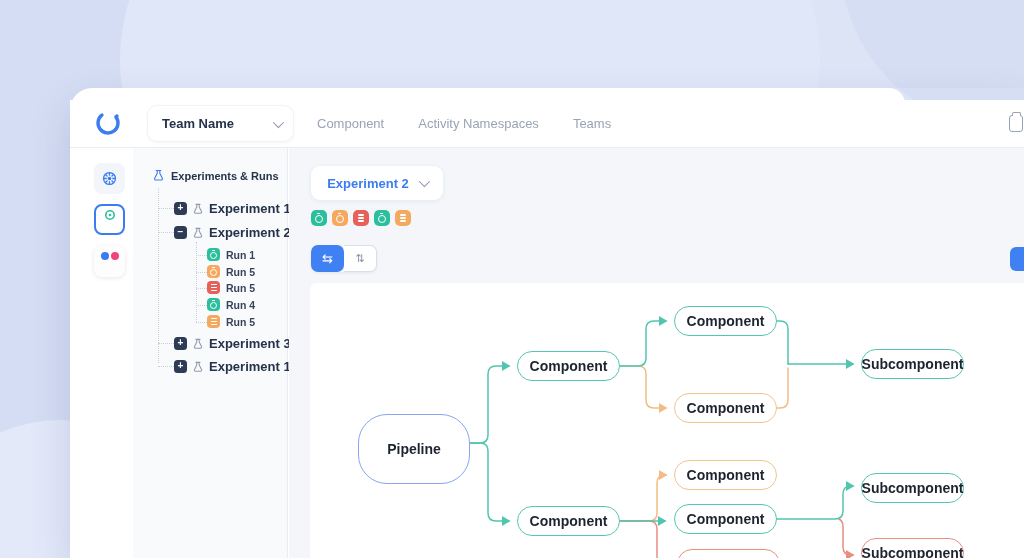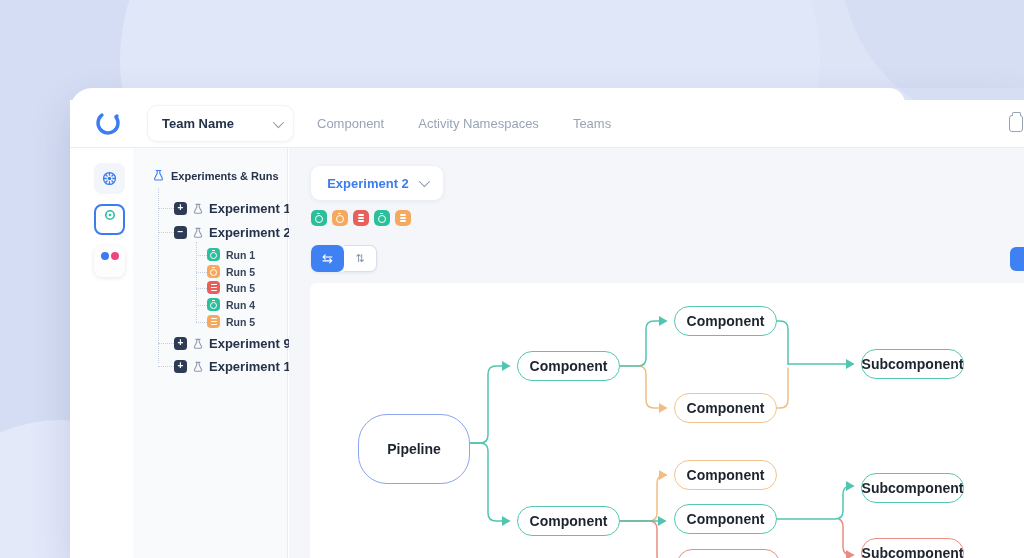--- a/index.html
+++ b/index.html
@@ -210,21 +210,21 @@
           </span>
         </span>
       <span class="lbl">Run 5</span>
     </div>
 
     <div class="tnode" style="left:41px; top:188px;">
       <span class="tgl">+</span>
       <svg class="flask" viewBox="0 0 14 14" width="12" height="12">
           <path d="M4.6 1.6h4.8 M5.6 1.6v3L2.9 9.9c-.5.9.2 2 1.2 2h5.8c1 0 1.7-1.1 1.2-2L8.4 4.6v-3" fill="none" stroke="#8e99ab" stroke-width="1.2" stroke-linecap="round" stroke-linejoin="round"></path>
         </svg>
-      <span class="lbl">Experiment 9</span>
+      <span class="lbl">Experiment 3</span>
     </div>
     <div class="tnode" style="left:41px; top:211px;">
       <span class="tgl">+</span>
       <svg class="flask" viewBox="0 0 14 14" width="12" height="12">
           <path d="M4.6 1.6h4.8 M5.6 1.6v3L2.9 9.9c-.5.9.2 2 1.2 2h5.8c1 0 1.7-1.1 1.2-2L8.4 4.6v-3" fill="none" stroke="#8e99ab" stroke-width="1.2" stroke-linecap="round" stroke-linejoin="round"></path>
         </svg>
       <span class="lbl">Experiment 1</span>
     </div>
   </div>
 

